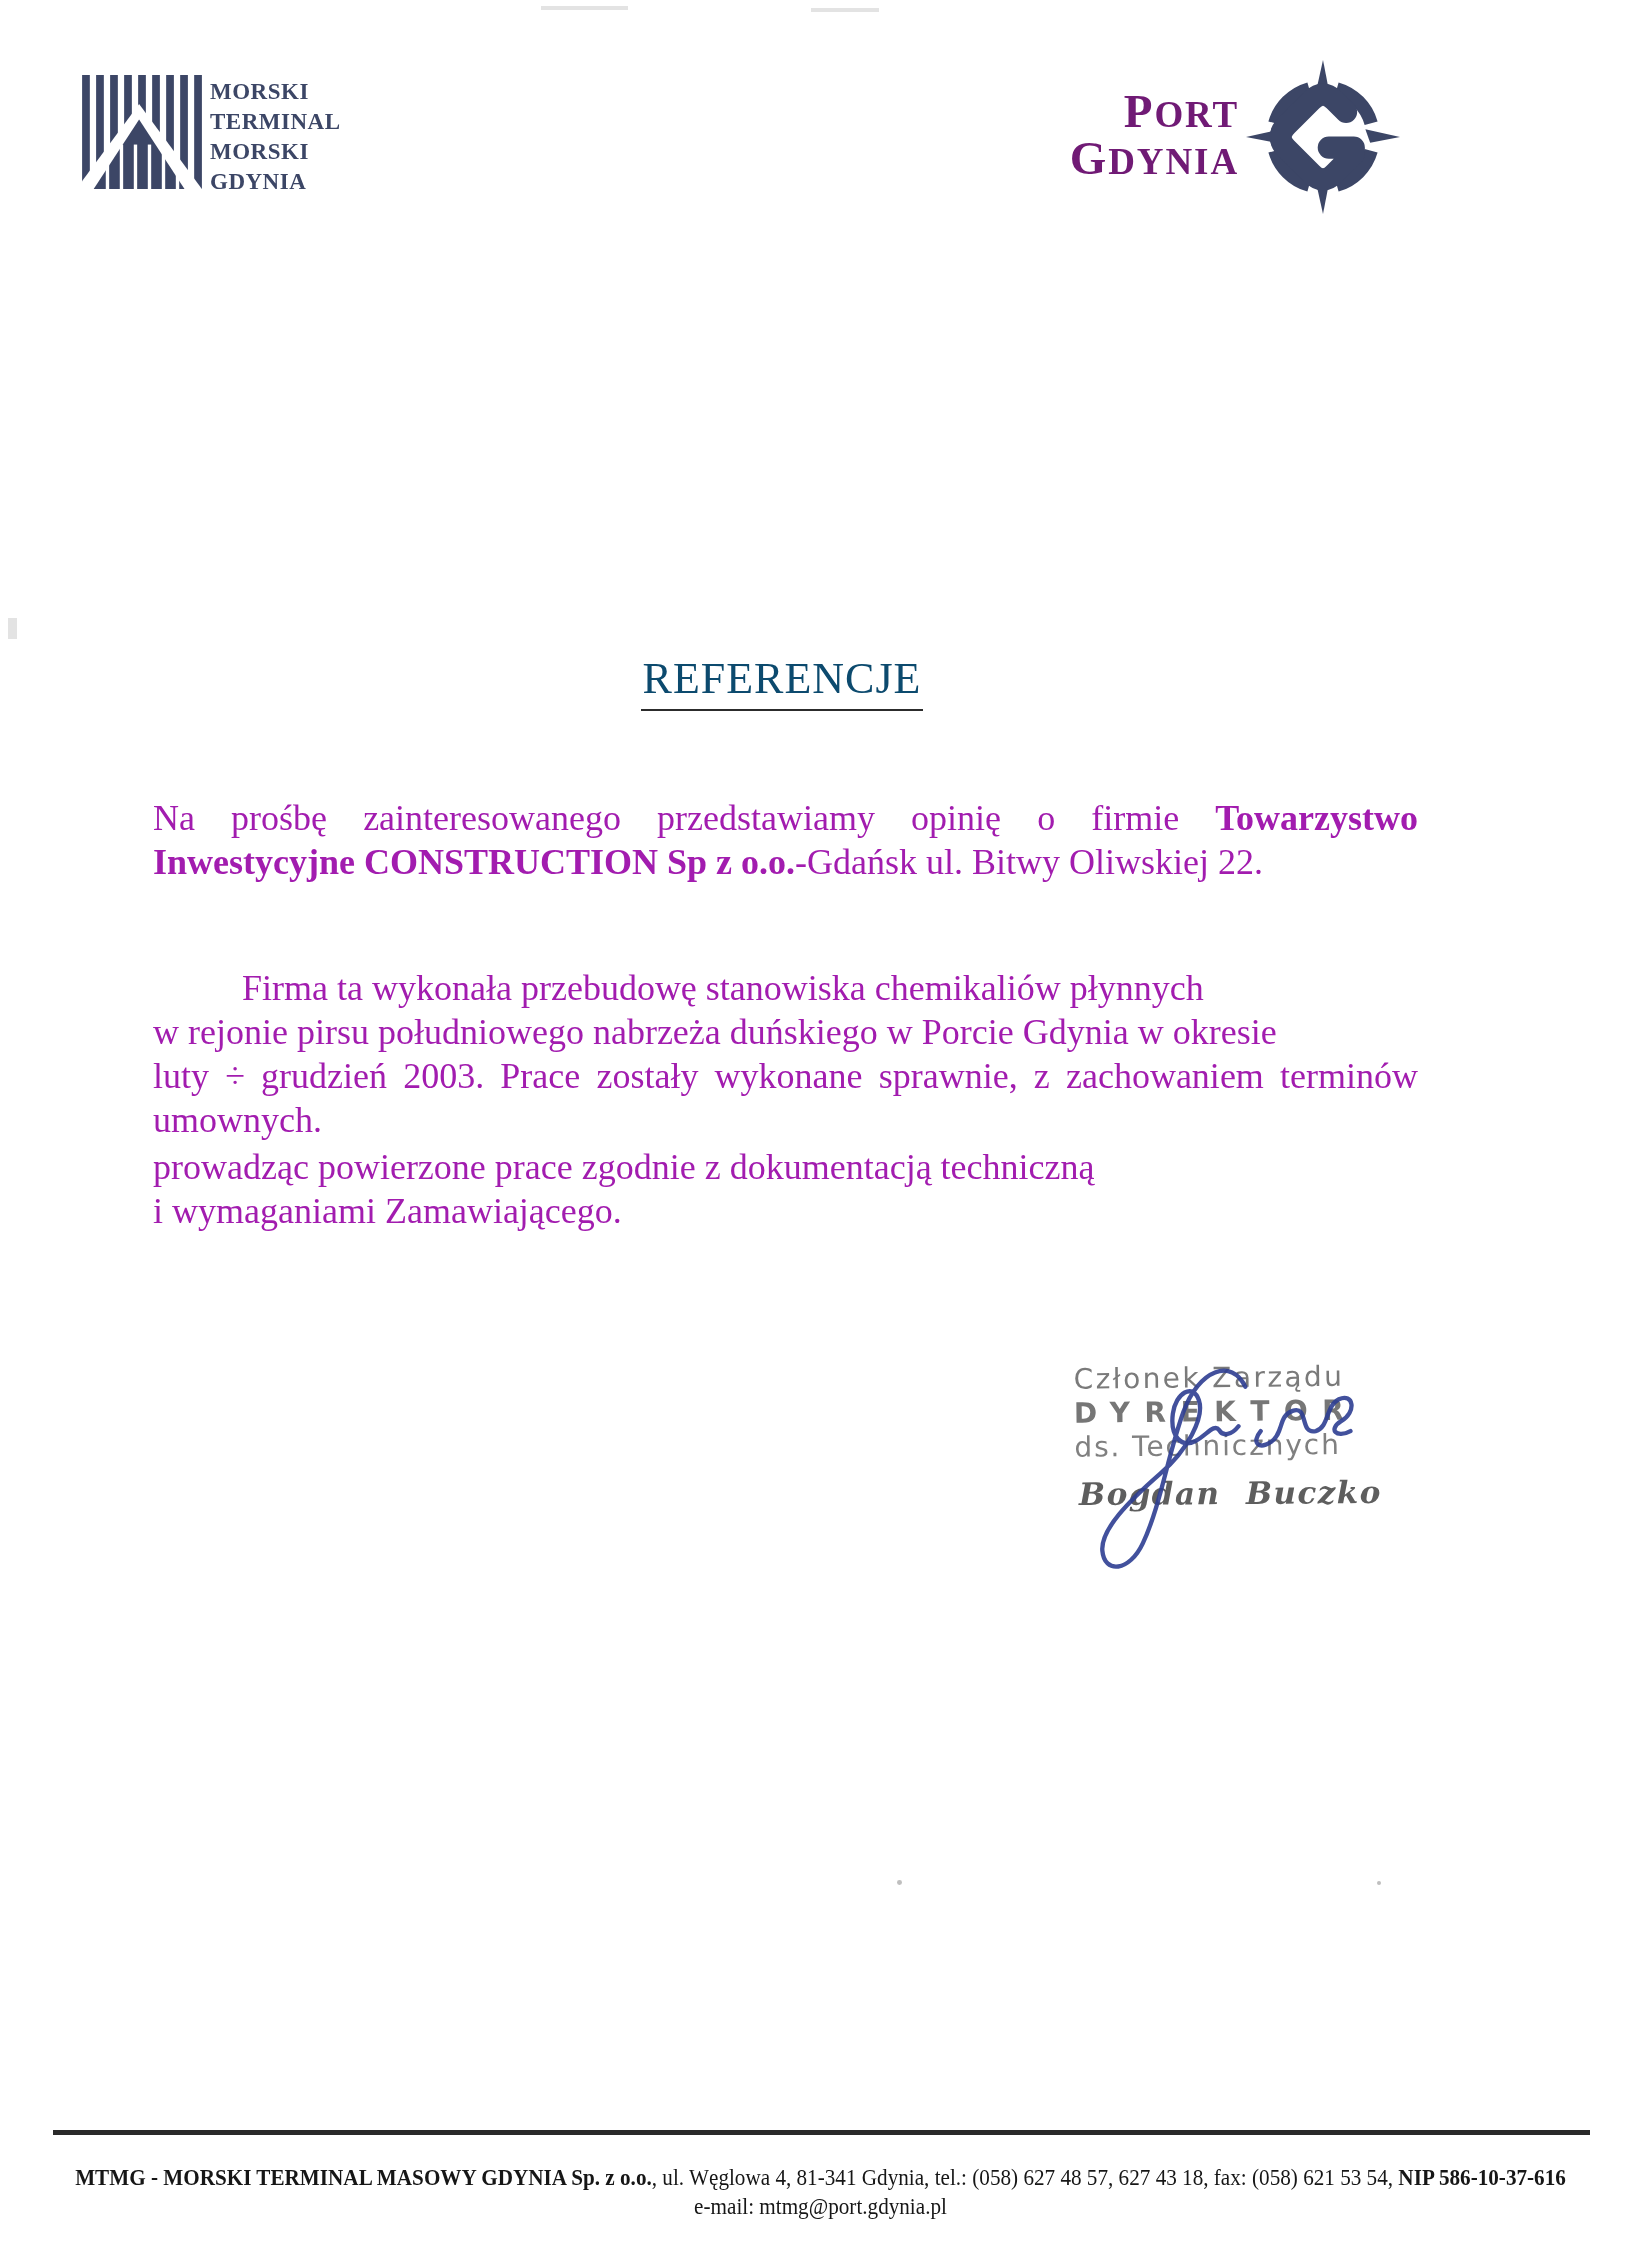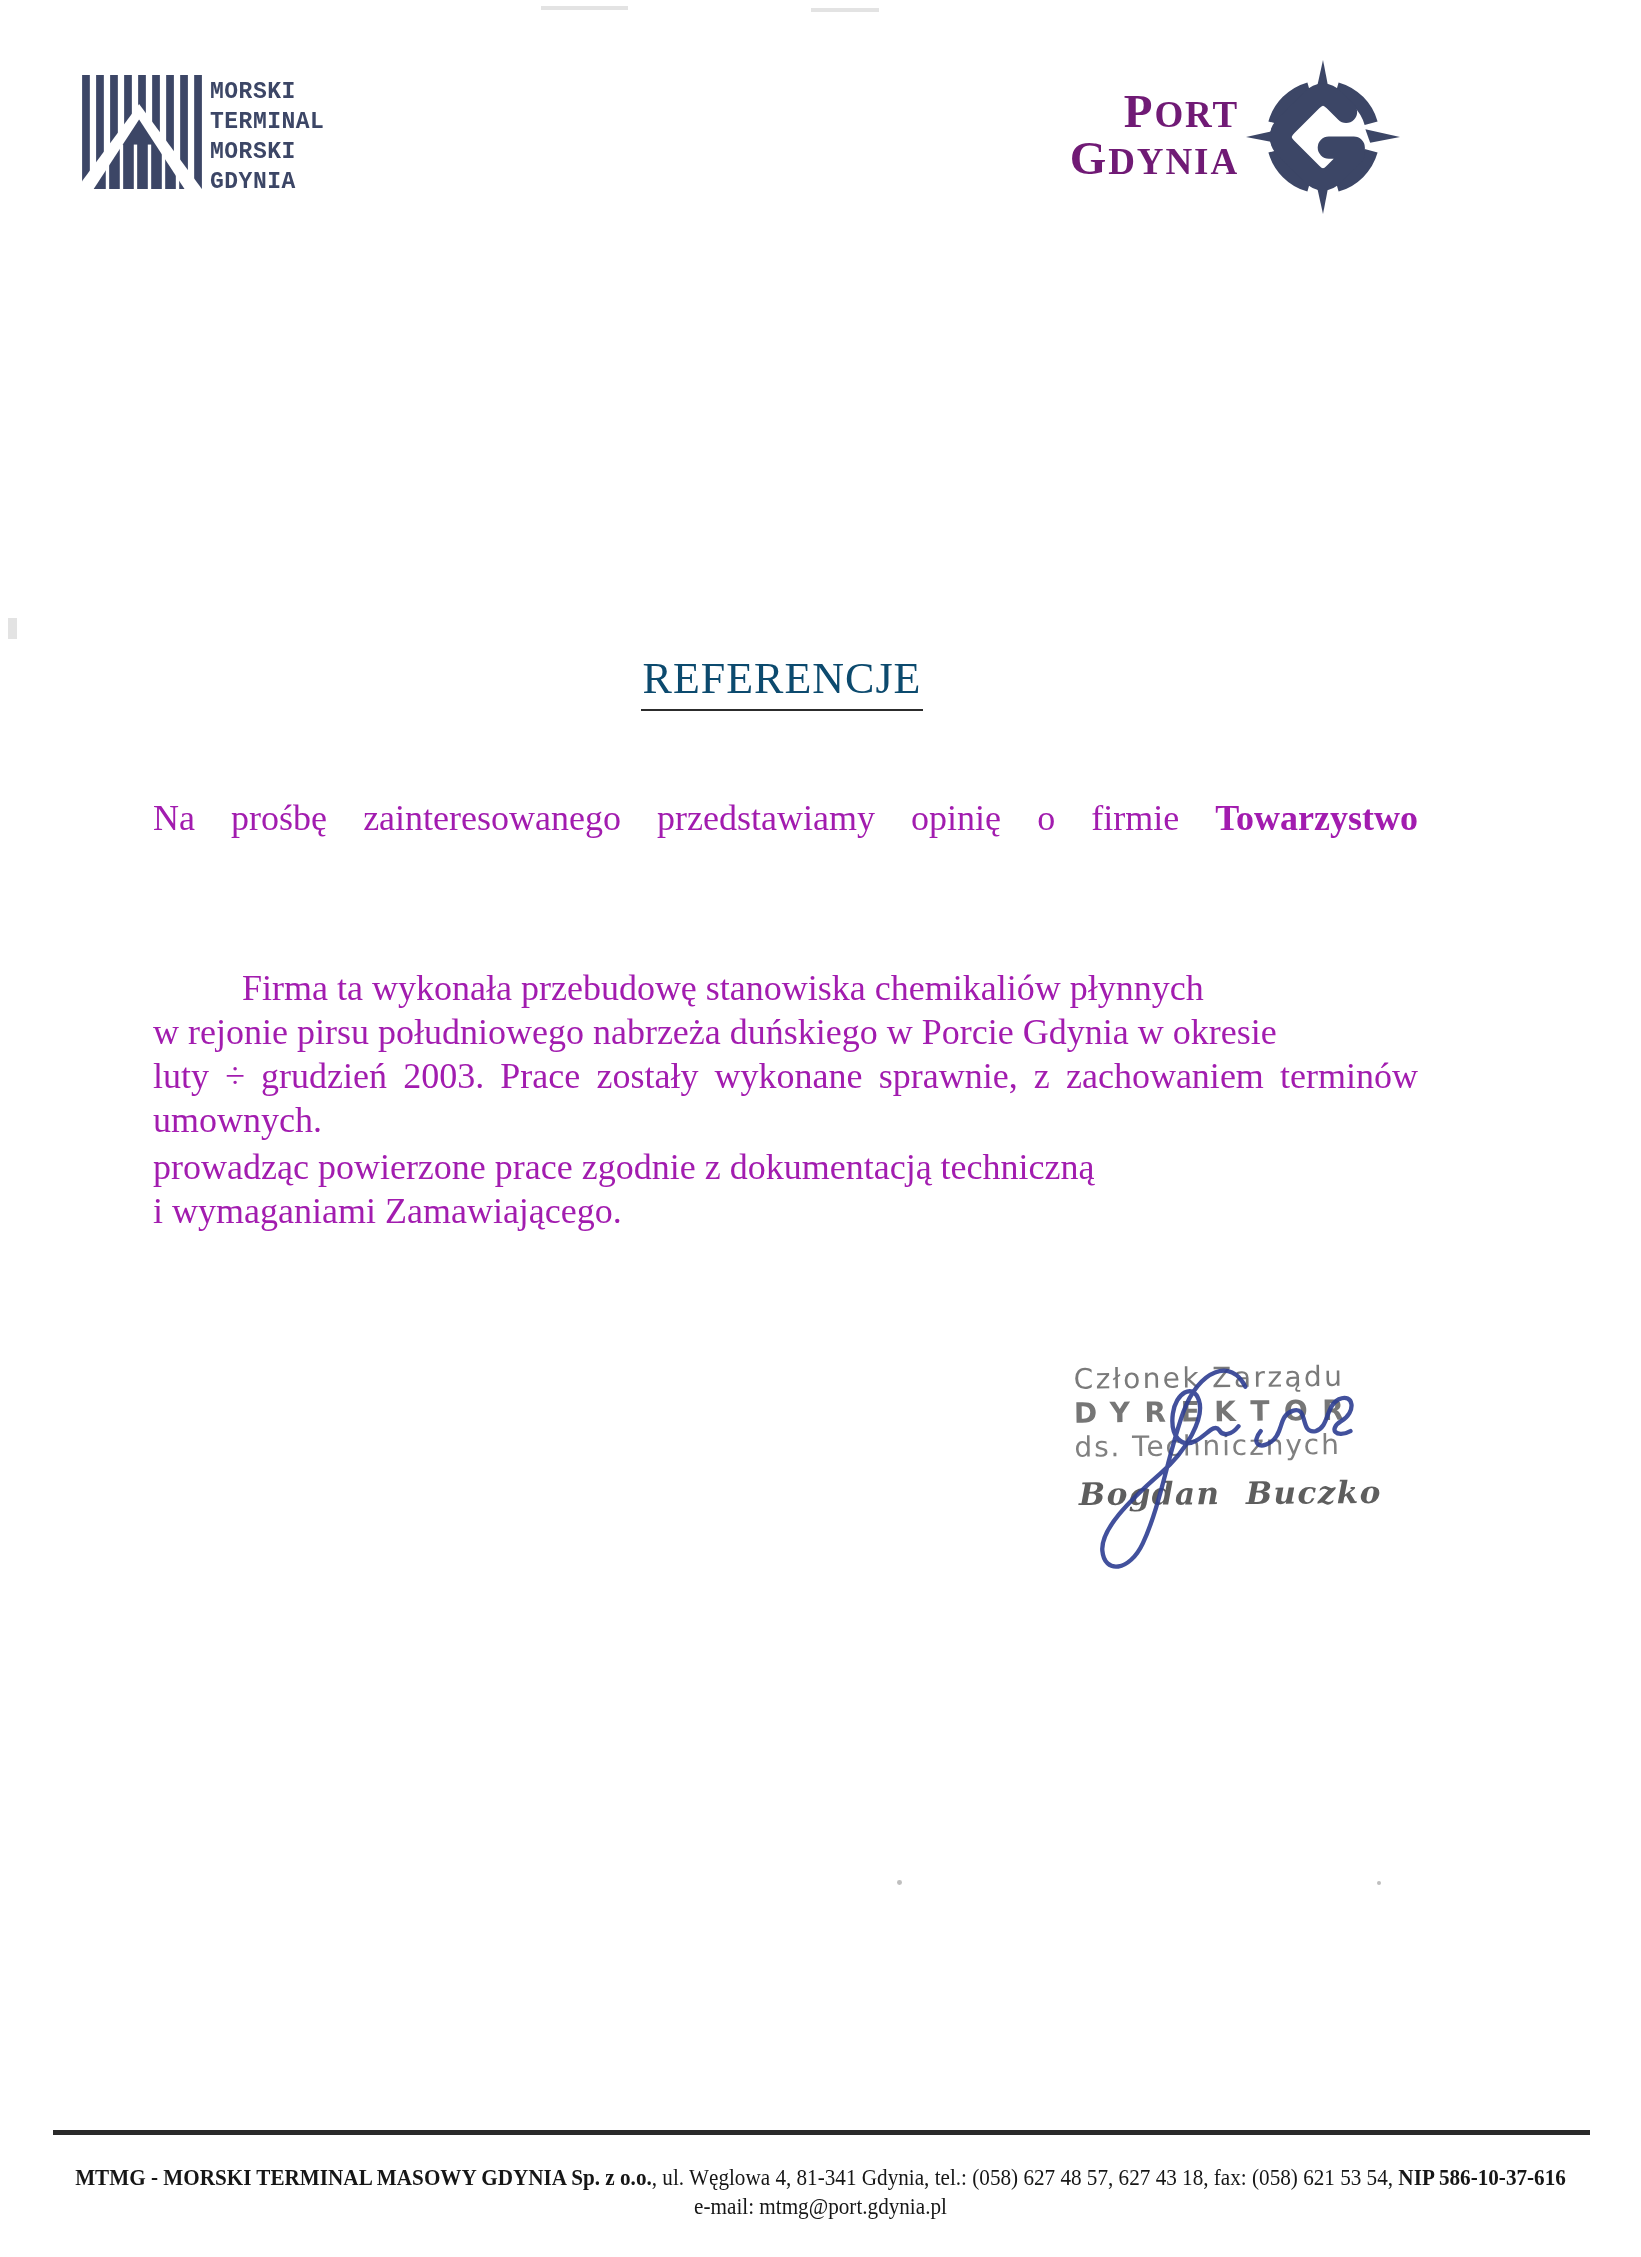--- a/index.html
+++ b/index.html
@@ -14,21 +14,21 @@
     font-family: "Liberation Serif", serif;
     color: #1b1b1b;
   }
   
   .speck { position: absolute; background: #bfbfbf; border-radius: 50%; }
   .smudge { position: absolute; background: #e3e3e3; }
   
   .mtmg-logo { position: absolute; left: 82px; top: 75px; width: 120px; height: 114px; }
   .mtmg-text {
     position: absolute; left: 210px; top: 77px;
-    font-family: Liberation Mono, monospace;
+    font-family: Liberation Serif, serif;
     font-weight: bold; font-size: 23px; line-height: 30px;
     color: #3c4666; letter-spacing: 0.5px;
   }
   
   .port-text {
     position: absolute; left: 917px; top: 93px; width: 322px;
     text-align: right; color: #701a75;
     font-family: "Liberation Serif", serif; font-weight: bold;
     line-height: 36px; letter-spacing: 1.9px;
   }
@@ -140,20 +140,21 @@
     </g>
     <path d="M 104 54 L 92 42 Q 80 30 68 42 L 42 68 Q 30 80 42 92 L 68 118 Q 80 130 92 118 L 112 98 L 112 91 L 86 91" fill="none" stroke="#3c4666" stroke-width="23" stroke-linejoin="round" stroke-linecap="round"></path>
   </svg>
 
   <div class="doc-title">
     <span class="underlined">REFERENCJE</span>
   </div>
 
   <div class="body-par" style="top: 796px;">
     <span class="line justify"><span>Na prośbę zainteresowanego przedstawiamy opinię o firmie </span><span class="b">Towarzystwo</span></span>
+    <span class="line"><span class="b">Inwestycyjne CONSTRUCTION Sp z o.o.</span><span>-Gdańsk ul. Bitwy Oliwskiej 22.</span></span>
   </div>
 
   <div class="body-par" style="top: 966px;">
     <span class="line indent">Firma ta wykonała przebudowę stanowiska chemikaliów płynnych</span>
     <span class="line">w rejonie pirsu południowego nabrzeża duńskiego w Porcie Gdynia w okresie</span>
     <span class="line justify">luty ÷ grudzień 2003. Prace zostały wykonane sprawnie, z zachowaniem terminów</span>
     <span class="line">umownych.</span>
   </div>
 
   <div class="body-par" style="top: 1145px;">

